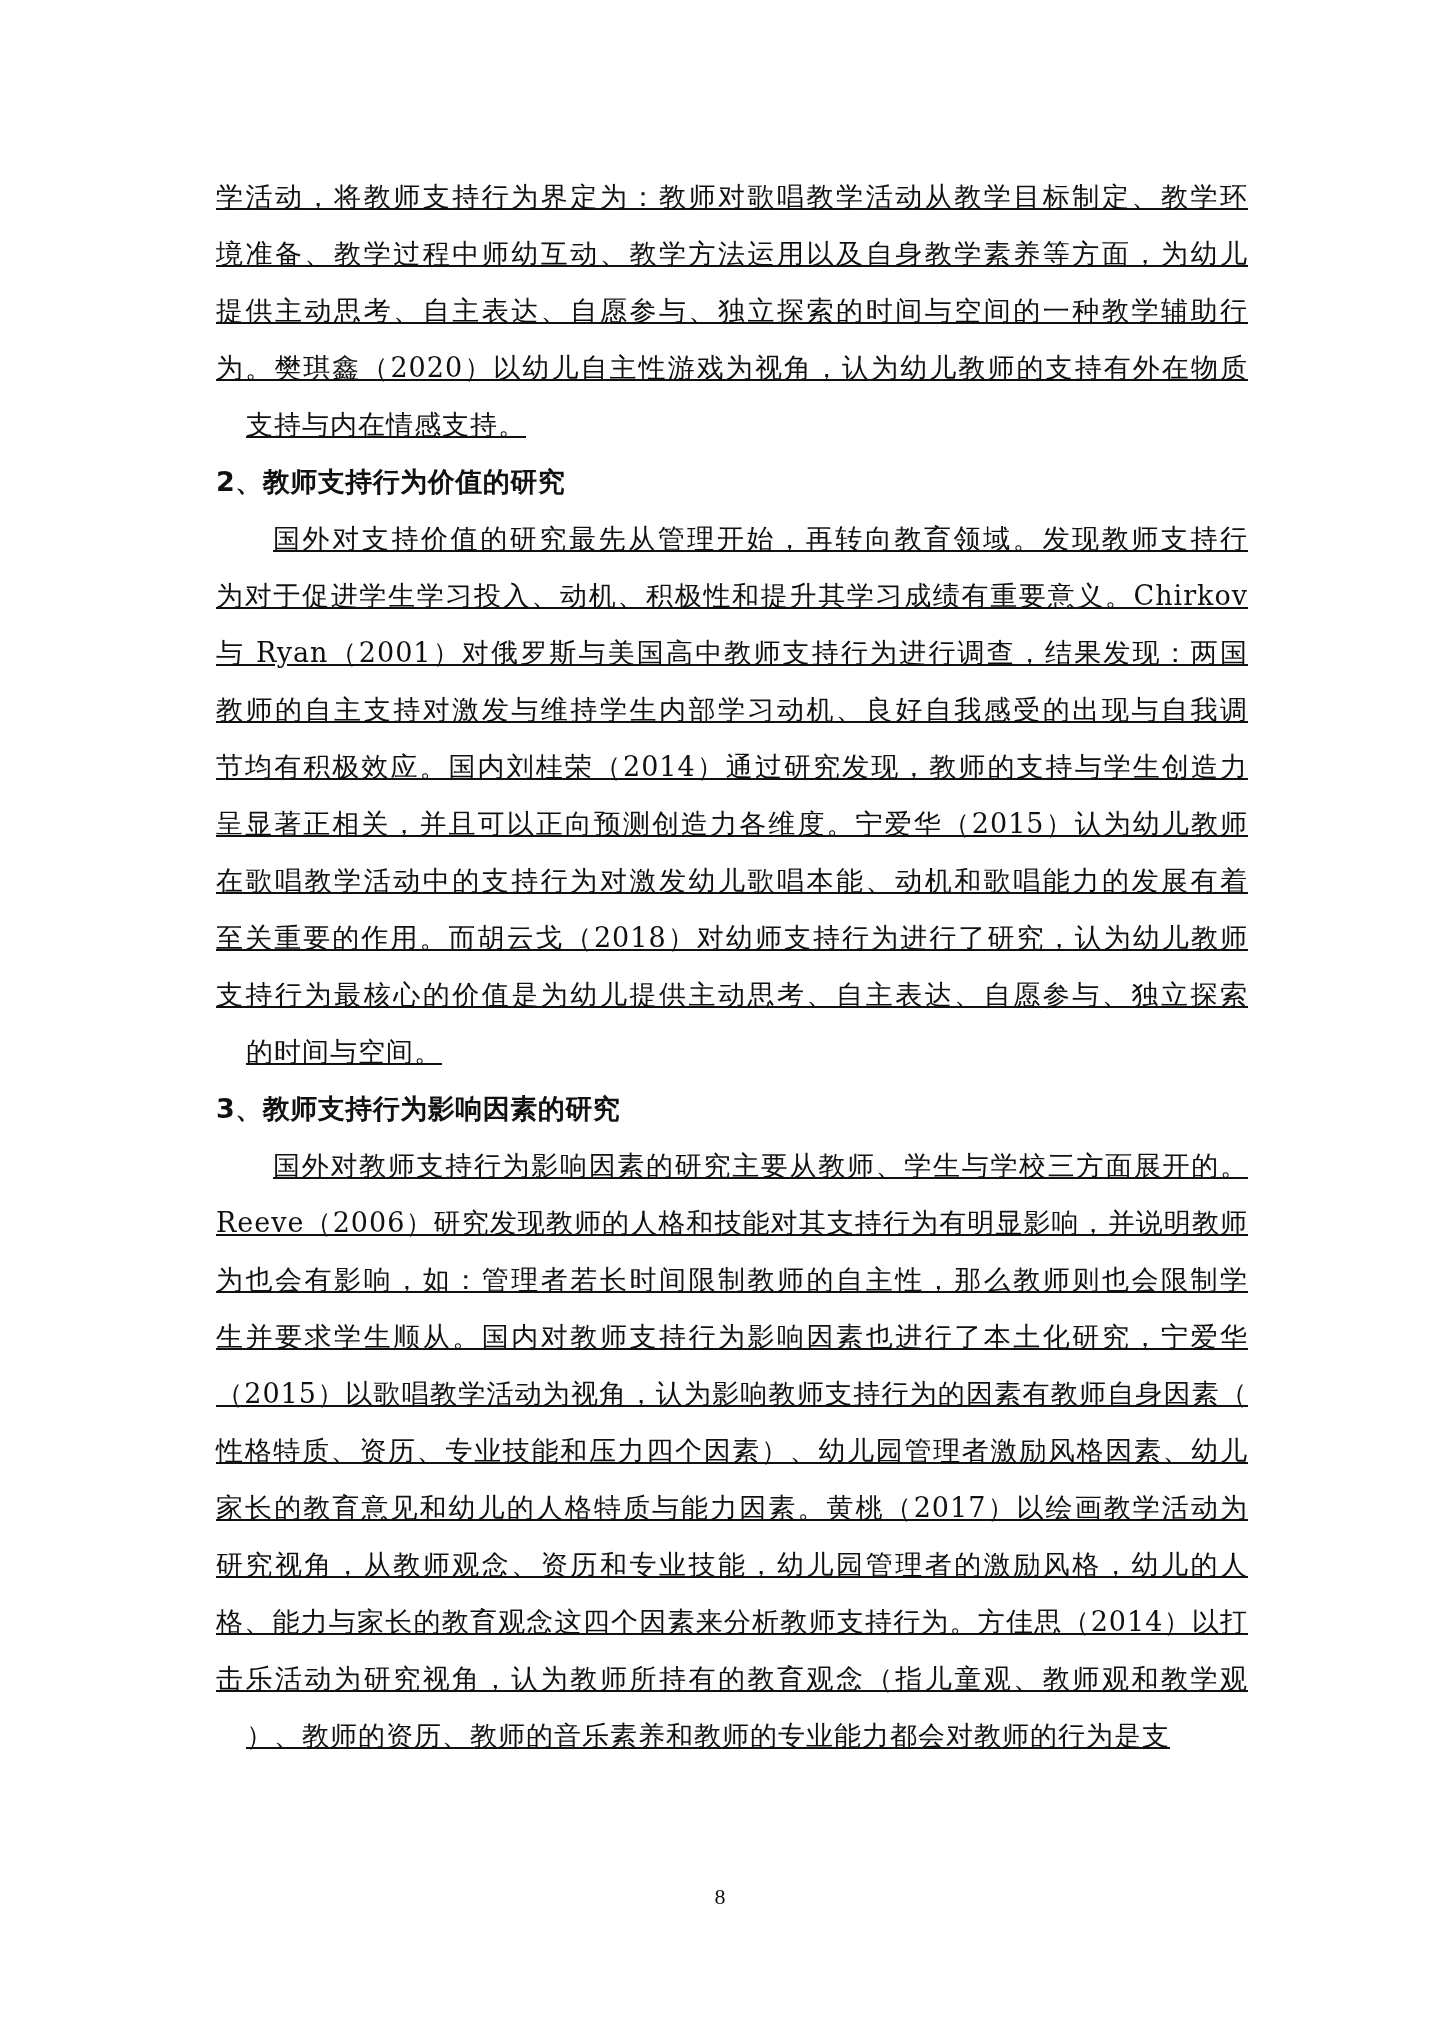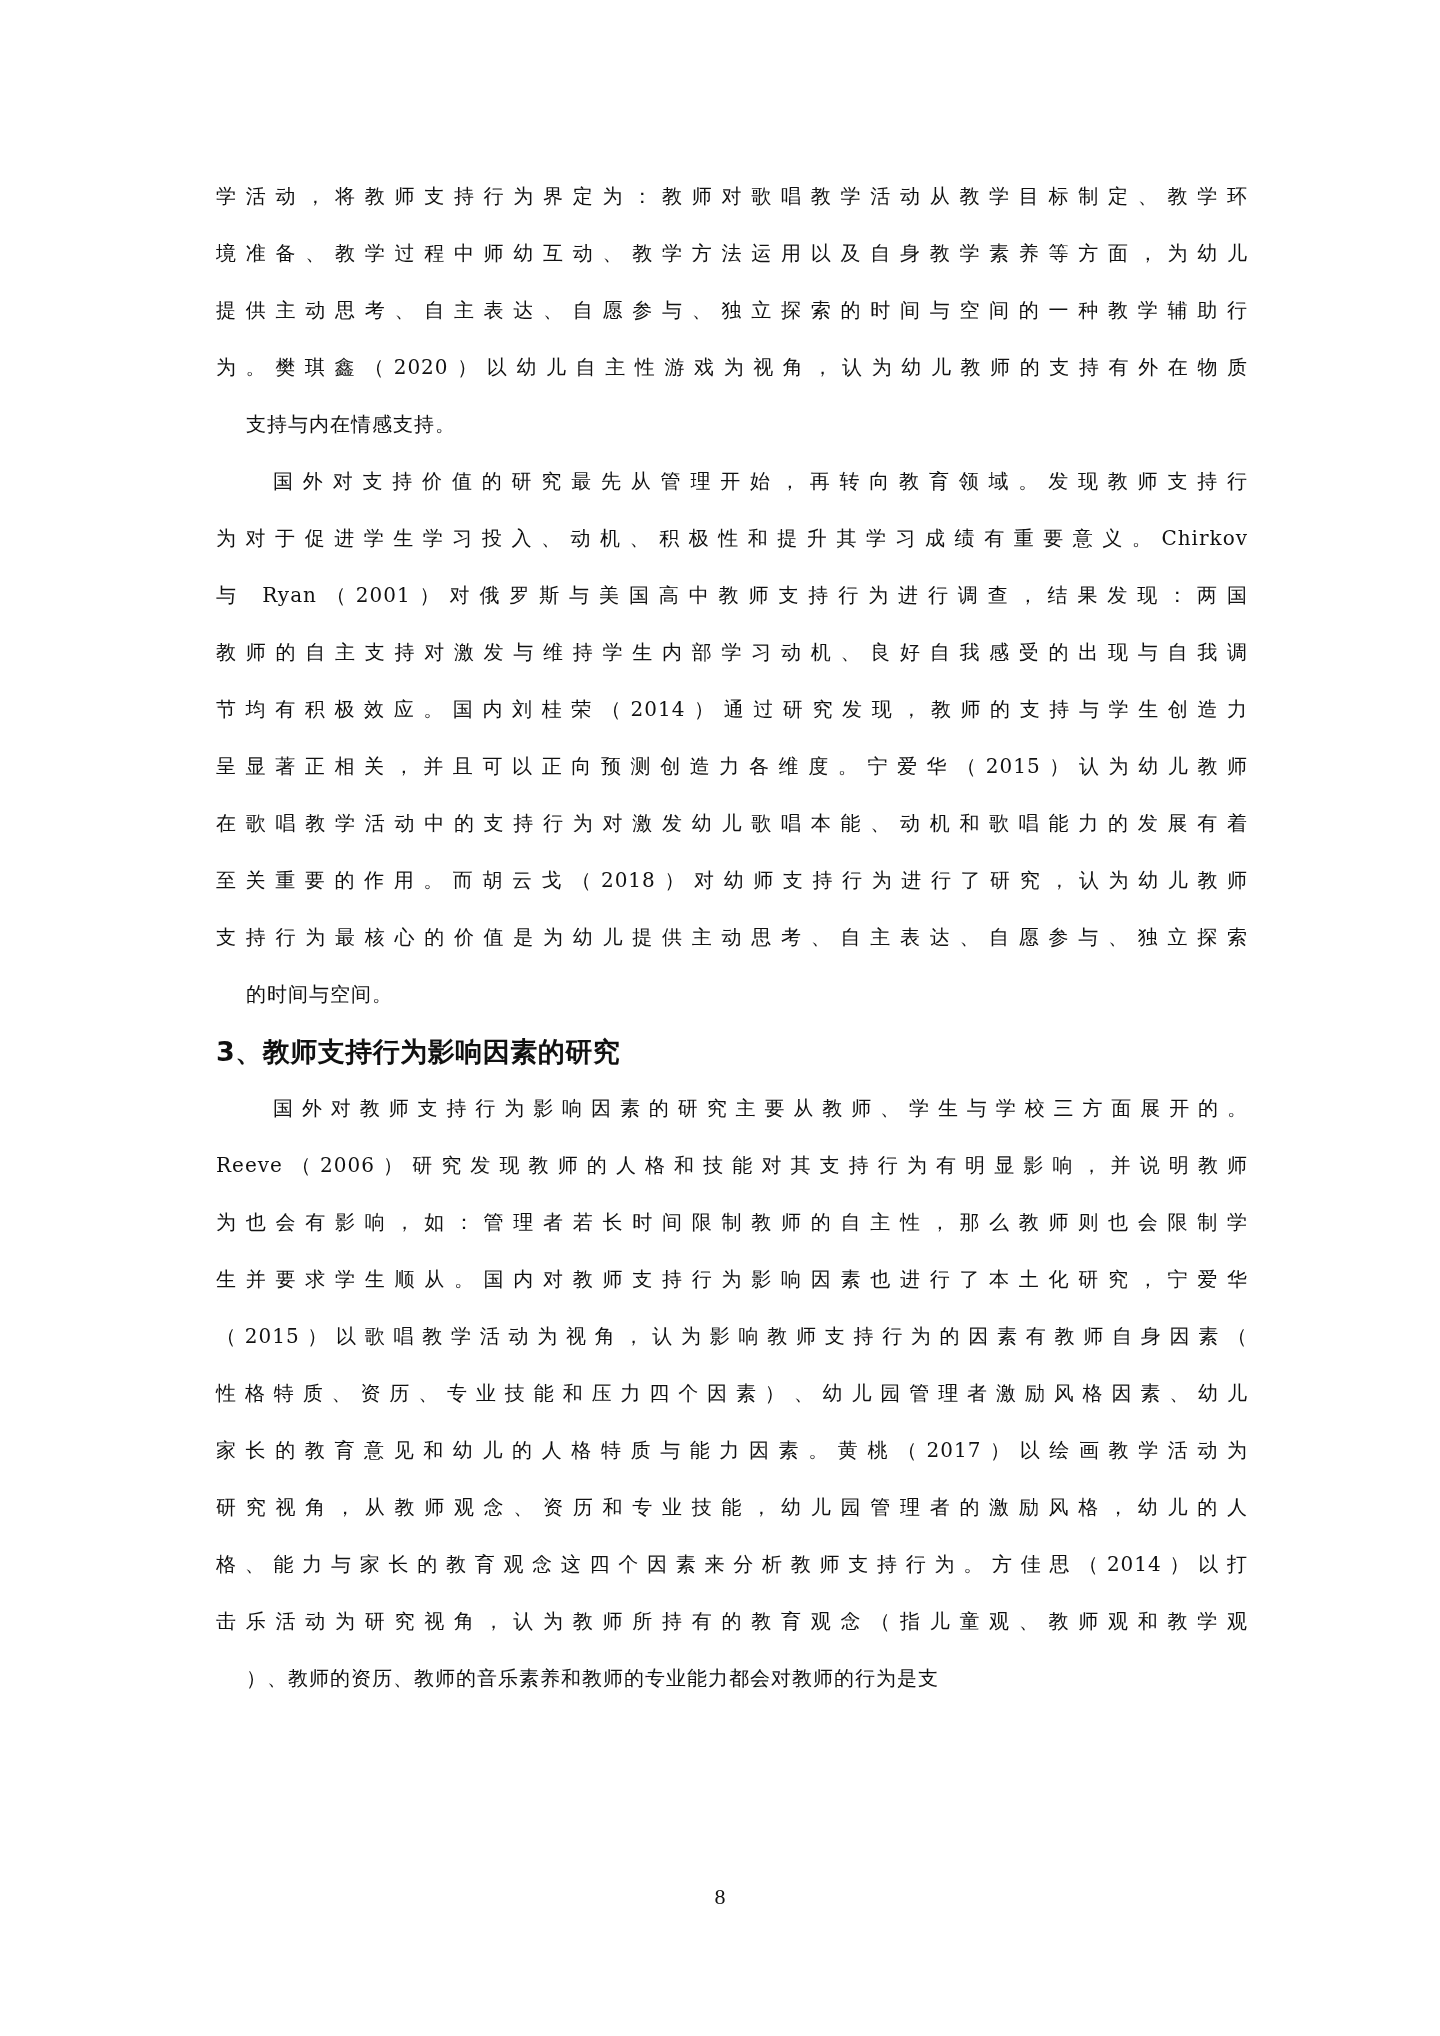--- a/index.html
+++ b/index.html
@@ -17,25 +17,26 @@
     }
     .page {
       position: absolute;
       left: 216px;
       top: 168px;
       width: 1032px;
     }
     .line {
       height: 57px;
       line-height: 57px;
-      font-size: 20px;
+      font-size: 27px;
       white-space: nowrap;
       letter-spacing: 1.0px;
       text-align: justify;
       text-align-last: justify;
+      text-decoration: underline;
     }
     .line.last {
       text-align-last: left;
       margin-left: 30px;
     }
     .line.indent {
       padding-left: 57px;
     }
     .heading {
       height: 57px;
@@ -62,20 +63,21 @@
 <div class="page">
 
   <div>
     <div class="line">学活动，将教师支持行为界定为：教师对歌唱教学活动从教学目标制定、教学环</div>
     <div class="line">境准备、教学过程中师幼互动、教学方法运用以及自身教学素养等方面，为幼儿</div>
     <div class="line">提供主动思考、自主表达、自愿参与、独立探索的时间与空间的一种教学辅助行</div>
     <div class="line">为。樊琪鑫（2020）以幼儿自主性游戏为视角，认为幼儿教师的支持有外在物质</div>
     <div class="line last">支持与内在情感支持。</div>
   </div>
 
+  <div class="heading">2、教师支持行为价值的研究</div>
 
   <div>
     <div class="line indent">国外对支持价值的研究最先从管理开始，再转向教育领域。发现教师支持行</div>
     <div class="line">为对于促进学生学习投入、动机、积极性和提升其学习成绩有重要意义。Chirkov</div>
     <div class="line">与 Ryan（2001）对俄罗斯与美国高中教师支持行为进行调查，结果发现：两国</div>
     <div class="line">教师的自主支持对激发与维持学生内部学习动机、良好自我感受的出现与自我调</div>
     <div class="line">节均有积极效应。国内刘桂荣（2014）通过研究发现，教师的支持与学生创造力</div>
     <div class="line">呈显著正相关，并且可以正向预测创造力各维度。宁爱华（2015）认为幼儿教师</div>
     <div class="line">在歌唱教学活动中的支持行为对激发幼儿歌唱本能、动机和歌唱能力的发展有着</div>
     <div class="line">至关重要的作用。而胡云戈（2018）对幼师支持行为进行了研究，认为幼儿教师</div>

